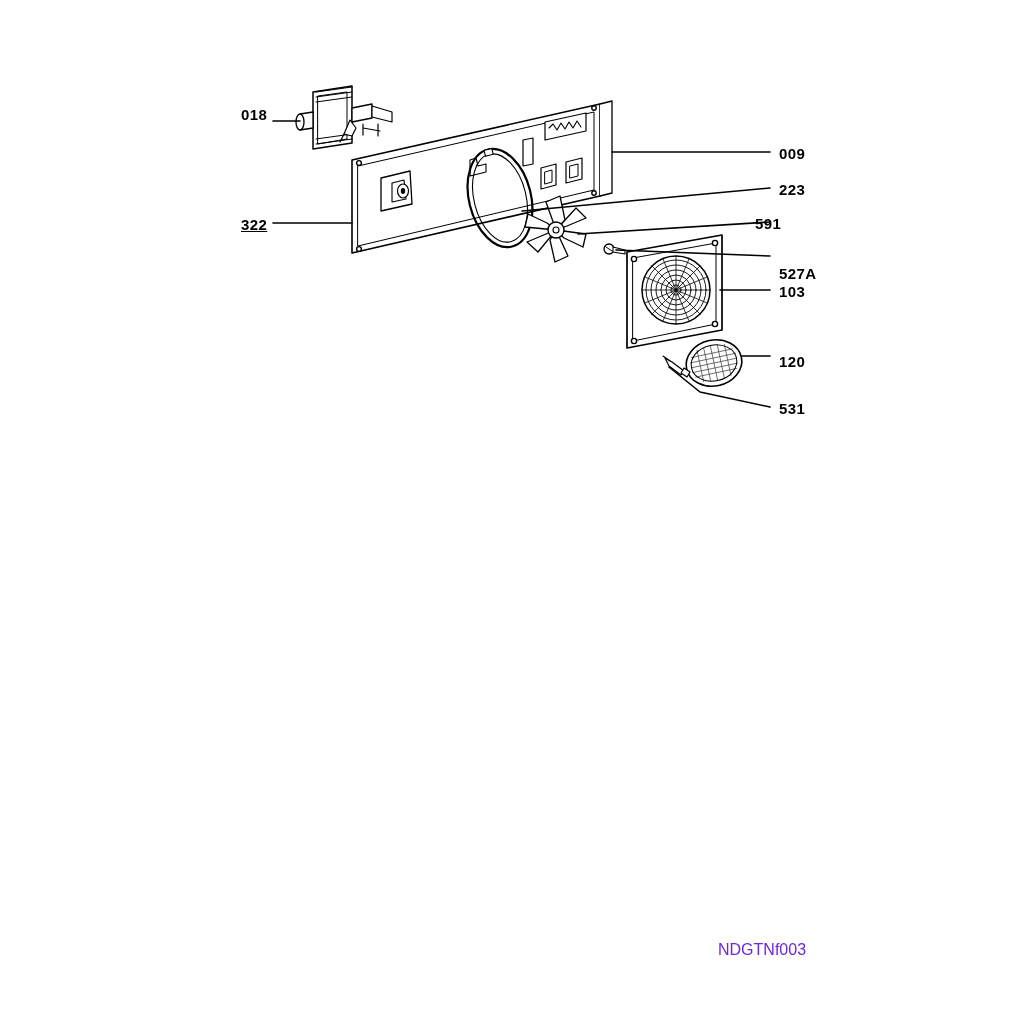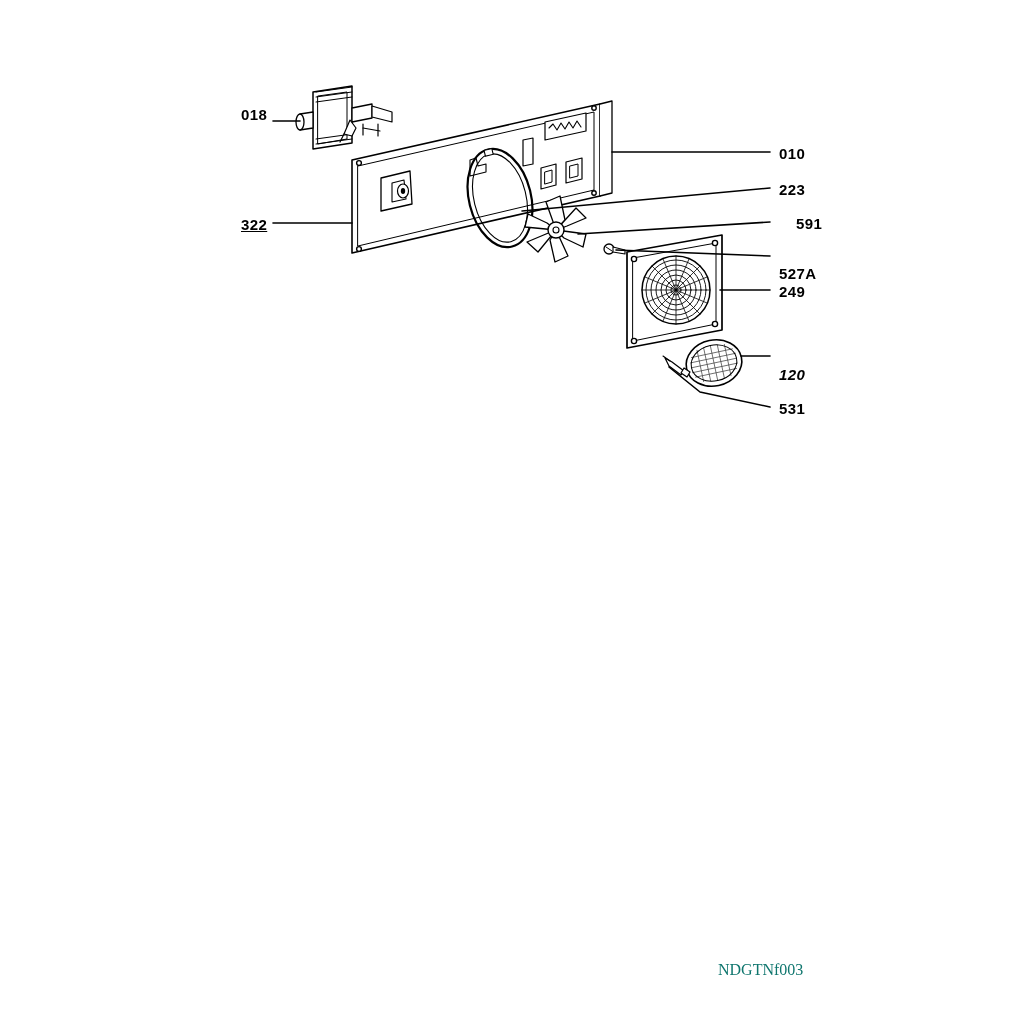--- a/index.html
+++ b/index.html
@@ -30,25 +30,24 @@
     position: absolute;
     font-family: "Liberation Sans", sans-serif;
     font-size: 15px;
     font-weight: bold;
     color: #000000;
     letter-spacing: 0.4px;
     white-space: nowrap;
   }
   .figure-code {
     position: absolute;
-    font-family: Liberation Serif, serif;
+    font-family: Liberation Sans, sans-serif;
     font-size: 16px;
-    color: #0f766e;
+    color: #6d28d9;
     white-space: nowrap;
-    margin-top: 20px;
   }
 </style>
 </head>
 <body>
 
 <div id="diagram-root">
 
   <svg class="diagram" viewBox="0 0 1024 1024">
     <g fill="none" stroke="#000000" stroke-width="1.4" stroke-linejoin="round" stroke-linecap="round">
 
@@ -196,23 +195,23 @@
         <path d="M720 290 L770 290"></path>
         <path d="M741 356 L770 356"></path>
         <path d="M669 367 L700 392 L770 407"></path>
       </g>
 
     </g>
   </svg>
 
   <div class="callout-label" style="left:241px; top:106px;">018</div>
   <div class="callout-label" style="left:241px; top:216px;text-decoration:underline;">322</div>
-  <div class="callout-label" style="left:779px; top:145px;">010</div>
+  <div class="callout-label" style="left:779px; top:145px;">009</div>
   <div class="callout-label" style="left:779px; top:181px;">223</div>
-  <div class="callout-label" style="left:796px; top:215px;">591</div>
+  <div class="callout-label" style="left:755px; top:215px;">591</div>
   <div class="callout-label" style="left:779px; top:249px;margin-top:16px;">527A</div>
-  <div class="callout-label" style="left:779px; top:283px;">249</div>
-  <div class="callout-label" style="left:779px; top:366px;font-style:italic;">120</div>
+  <div class="callout-label" style="left:779px; top:283px;">103</div>
+  <div class="callout-label" style="left:779px; top:353px;">120</div>
   <div class="callout-label" style="left:779px; top:400px;text-align:right;">531</div>
 
   <div class="figure-code" style="left:718px; top:941px;">NDGTNf003</div>
 
 </div>
 
 </body></html>

